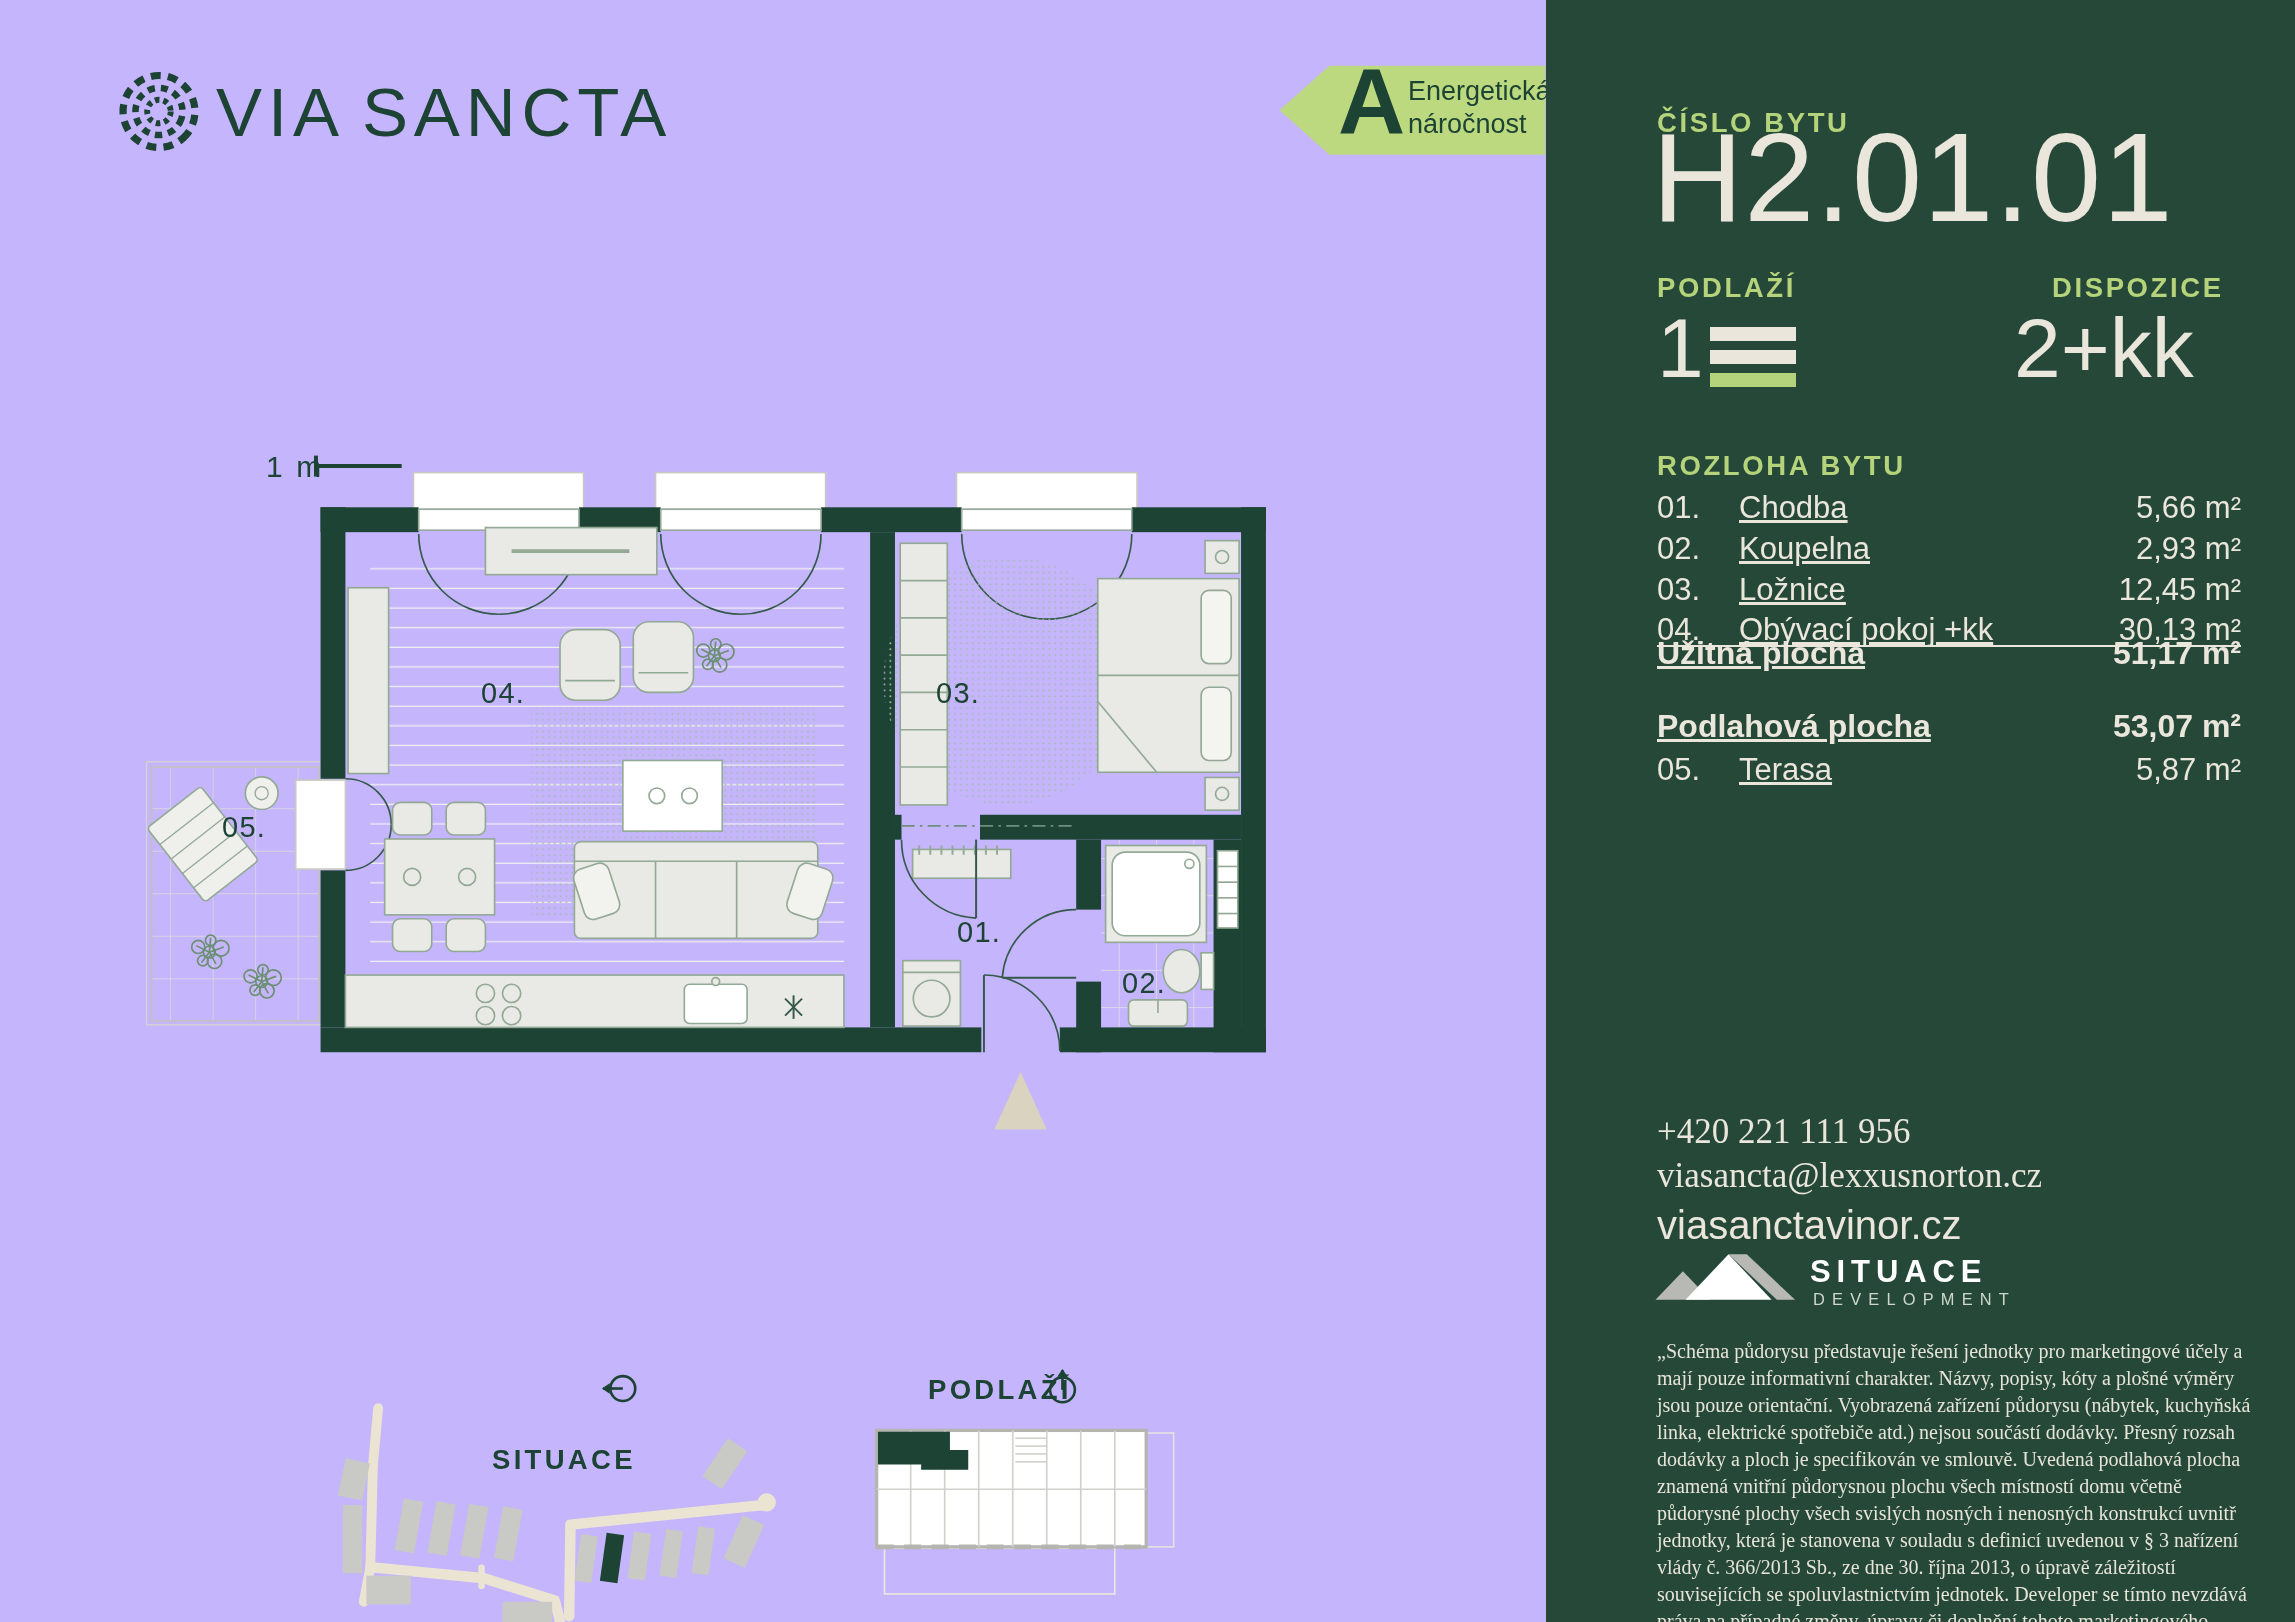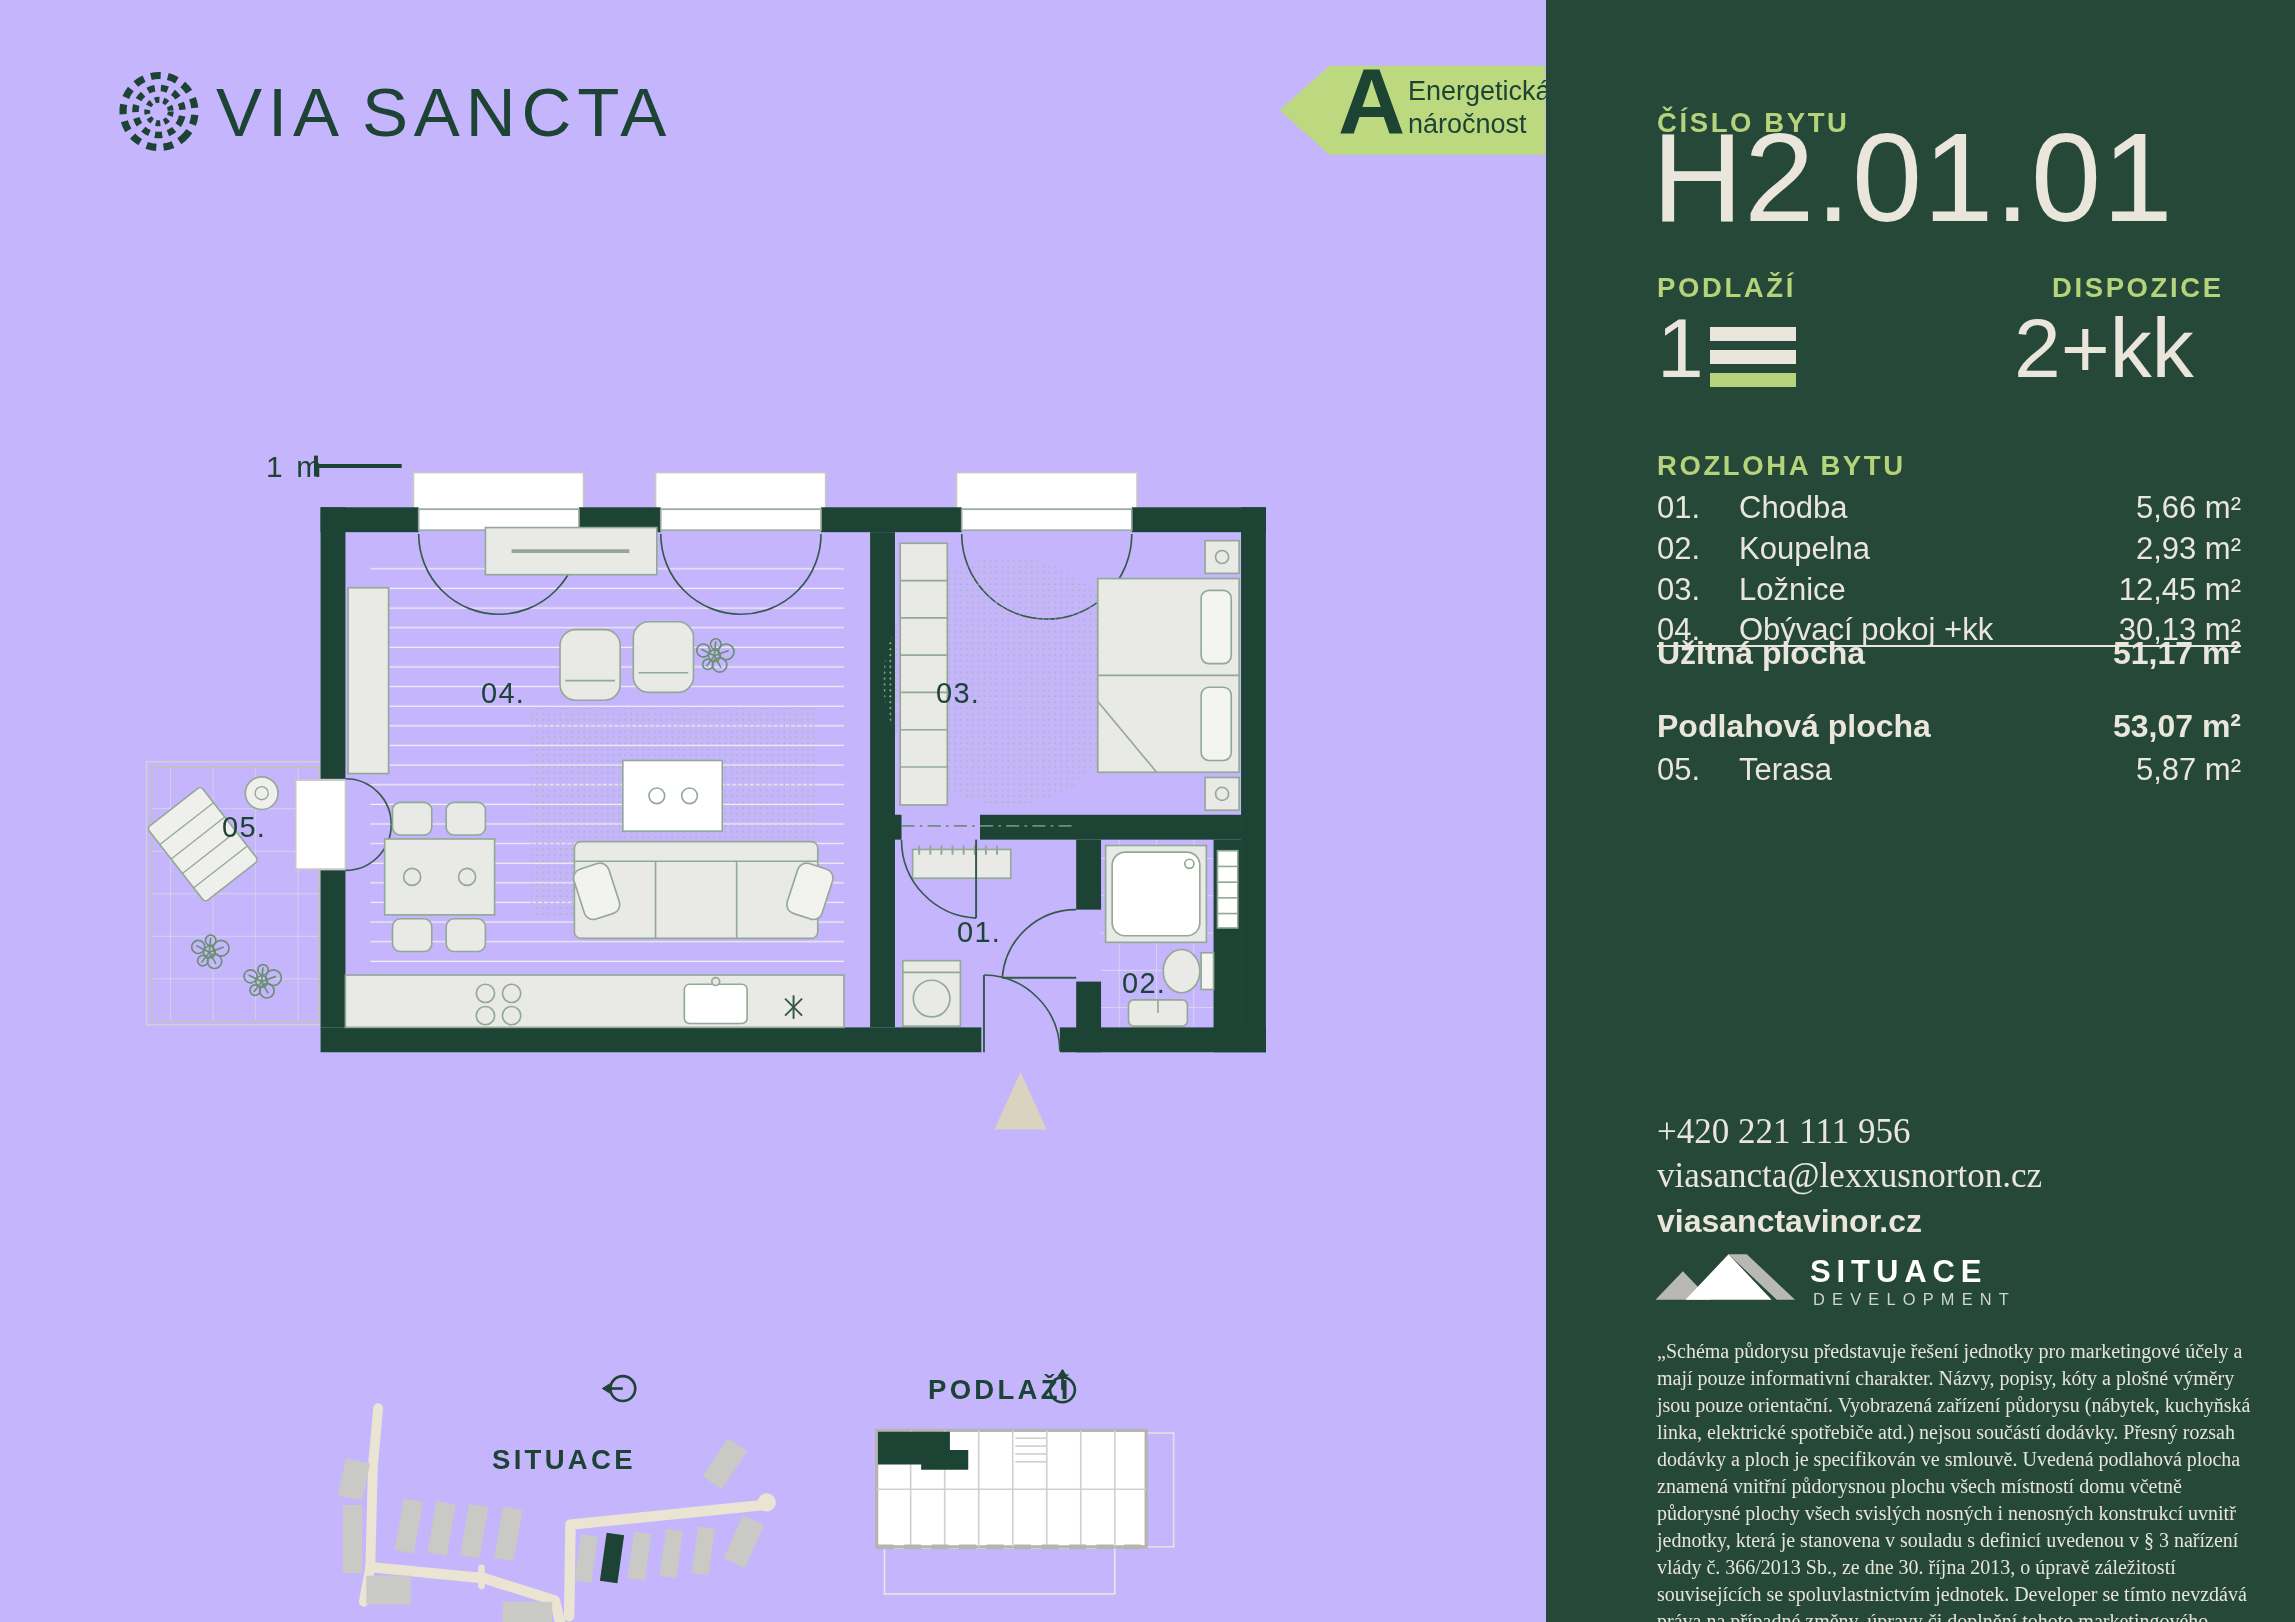--- a/index.html
+++ b/index.html
@@ -19,27 +19,27 @@
   
   .sidebar{position:absolute;left:1546px;top:0;width:750px;height:1623px;background:#254838;color:#eae6db;}
   .sb-label{position:absolute;color:#b5d37b;font-size:27.5px;letter-spacing:2.6px;font-weight:700;}
   .unit-number{position:absolute;left:106px;top:115px;font-size:126px;font-weight:500;color:#eae6db;letter-spacing:1.3px;line-height:1;}
   .big-val{position:absolute;font-size:84px;font-weight:500;color:#eae6db;line-height:1;}
   .bars{position:absolute;left:164px;top:327px;width:86px;}
   .bars div{width:86px;height:14.4px;margin-bottom:8.5px;background:#eae6db;}
   .bars div.active{background:#b5d37b;}
   .row{position:absolute;left:111px;width:584px;height:38px;font-size:31px;color:#eae6db;line-height:38px;}
   .row .num{position:absolute;left:0;}
-  .row .nm{position:absolute;left:82px;}
+  .row .nm{position:absolute;left:82px;text-decoration:underline;}
   .row .ar{position:absolute;right:0;}
   .row.bold{font-size:32px;font-weight:700;}
   .row.bold .nm{left:0;}
   .rule{position:absolute;left:111px;top:645px;width:584px;height:2px;background:#eae6db;}
   .contact{font-family:"Liberation Serif",serif;font-size:35px;color:#eae6db;}
-  .weblink{font-size:32px;font-weight:700;color:#eae6db;}
+  .weblink{font-size:40px;font-weight:400;color:#eae6db;}
   .atl-name{position:absolute;left:264px;top:1254px;font-size:31px;font-weight:700;letter-spacing:5.9px;color:#ffffff;}
   .atl-sub{position:absolute;left:267px;top:1290px;font-size:16.4px;letter-spacing:7.2px;color:#cfd6cb;}
   .disclaimer{position:absolute;left:111px;top:1338px;width:602px;font-family:"Liberation Serif",serif;font-size:20px;line-height:27px;color:#e7e4d8;}
   svg{display:block;}
 </style>
 </head>
 <body>
 
 <div class="page">
 

